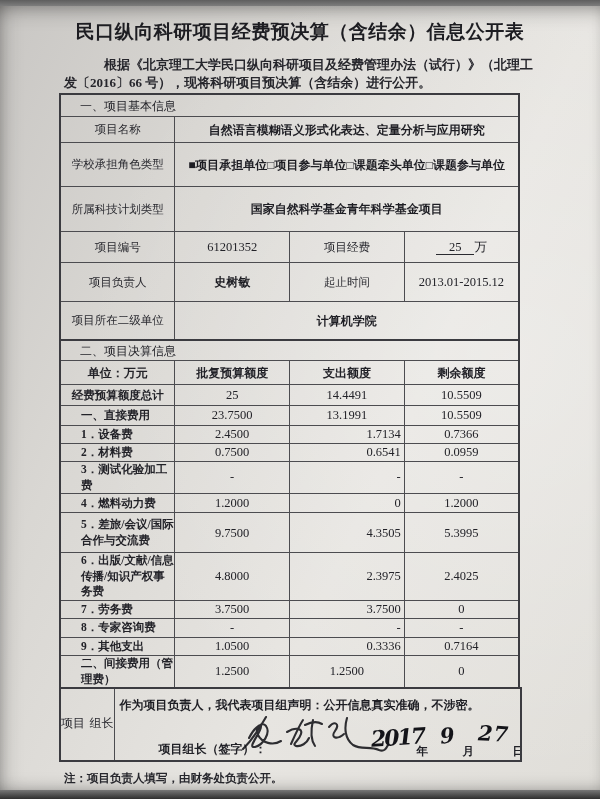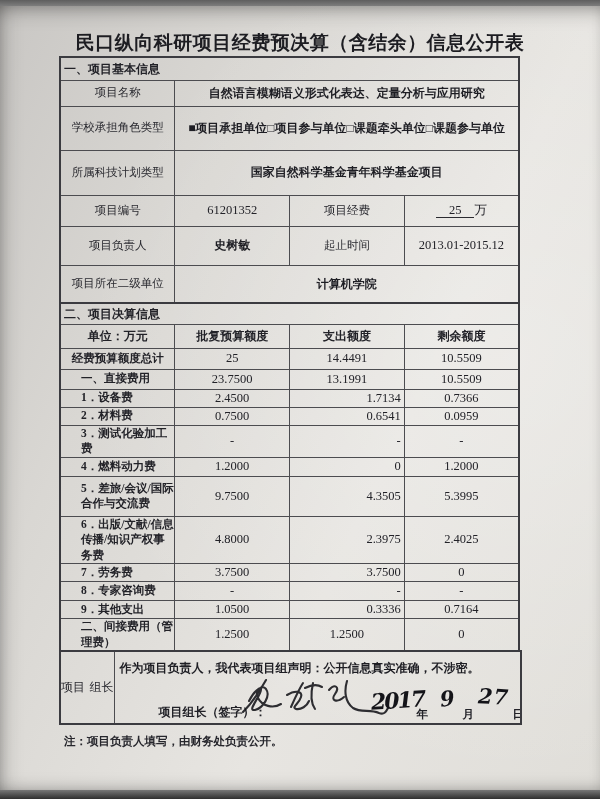--- a/index.html
+++ b/index.html
@@ -16,21 +16,21 @@
     background:
       radial-gradient(120% 90% at 85% 45%, rgba(255,255,255,0.28) 0%, rgba(255,255,255,0) 60%),
       linear-gradient(115deg, #c9c7c4 0%, #d9d7d3 28%, #e7e5e1 62%, #e0ded9 100%);
     box-shadow: inset 0 14px 22px -14px rgba(0,0,0,0.45),
                 inset 14px 0 26px -18px rgba(0,0,0,0.4),
                 inset 0 -10px 18px -12px rgba(0,0,0,0.35);
     color: #24242a;
   }
 
   .title {
-    margin-top: 24px; text-align: center;
+    margin-top: 13px; text-align: center;
     font-size: 19px; font-weight: 700; letter-spacing: 0.5px; color: #1d1d22;
   }
   .intro {
     margin: 11px 0 0 64px; width: 478px;
     font-size: 13px; line-height: 1.42; text-indent: 40px;
     color: #26262c; font-weight: 600;
   }
 
   table { border-collapse: collapse; table-layout: fixed; margin-left: 59px; width: 461px;
           color: #222228; }
@@ -41,21 +41,21 @@
 
   
   .t1 .c1 { width: 72px; }  .t1 .c2 { width: 196px; }
   .t1 .c3 { width: 62px; }  .t1 .c4 { width: 131px; margin-left: 14px; }
   
   .t2 .c1 { width: 147px; } .t2 .c2 { width: 95px; }
   .t2 .c3 { width: 81px; }  .t2 .c4 { width: 138px; }
   
   .t3 .c1 { width: 54px; }  .t3 .c2 { width: 407px; }
 
-  .sec-head { font-weight: 700; font-size: 12px; padding-left: 3px; }
+  .sec-head { font-weight: 400; font-size: 12px; padding-left: 19px; }
   .lbl { text-align: center; padding: 0 1px; color: #2a2a30; }
   .val-b { font-weight: 700; text-align: center; font-size: 12px; color: #1e1e24; }
   .num { font-family: "Liberation Serif", serif; font-size: 12.5px; text-align: center; }
   .u-line { border-bottom: 1px solid #2a2a30; padding: 0 13px; }
 
   .t2 .rowlbl { font-weight: 700; text-align: left; padding-left: 20px; font-size: 11.5px; }
   .t2 .rowlbl-c { font-weight: 700; text-align: center; }
   .t2 .colhead { font-weight: 700; text-align: center; font-size: 12px; }
   .t2 .num-r { text-align: right; padding-right: 3px; }
   .t2 .num-c { text-align: center; }
@@ -78,20 +78,21 @@
 
   .footnote { margin: 9px 0 0 64px; font-weight: 700; font-size: 11.5px; color: #26262c; }
 </style>
 </head>
 <body>
 
 <div class="photo">
   <div class="paper">
 
     <div class="title">民口纵向科研项目经费预决算（含结余）信息公开表</div>
+    <p class="intro">根据《北京理工大学民口纵向科研项目及经费管理办法（试行）》（北理工发〔2016〕66 号），现将科研项目预决算（含结余）进行公开。</p>
 
     <table class="t1">
       <tbody>
           <tr style="height:23px">
         <td colspan="4" class="sec-head">一、项目基本信息</td>
       </tr>
       <tr style="height:26px">
         <td class="c1 lbl">项目名称</td>
         <td colspan="3" class="val-b">自然语言模糊语义形式化表达、定量分析与应用研究</td>
       </tr>

